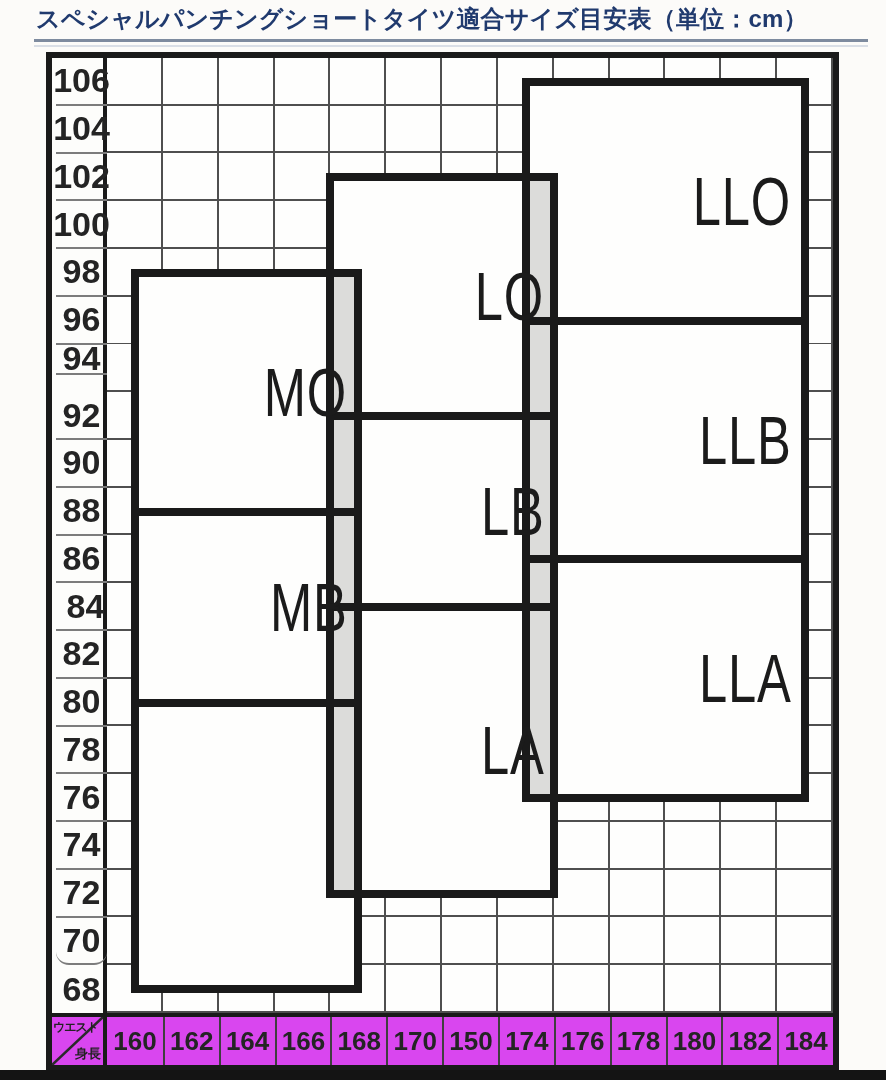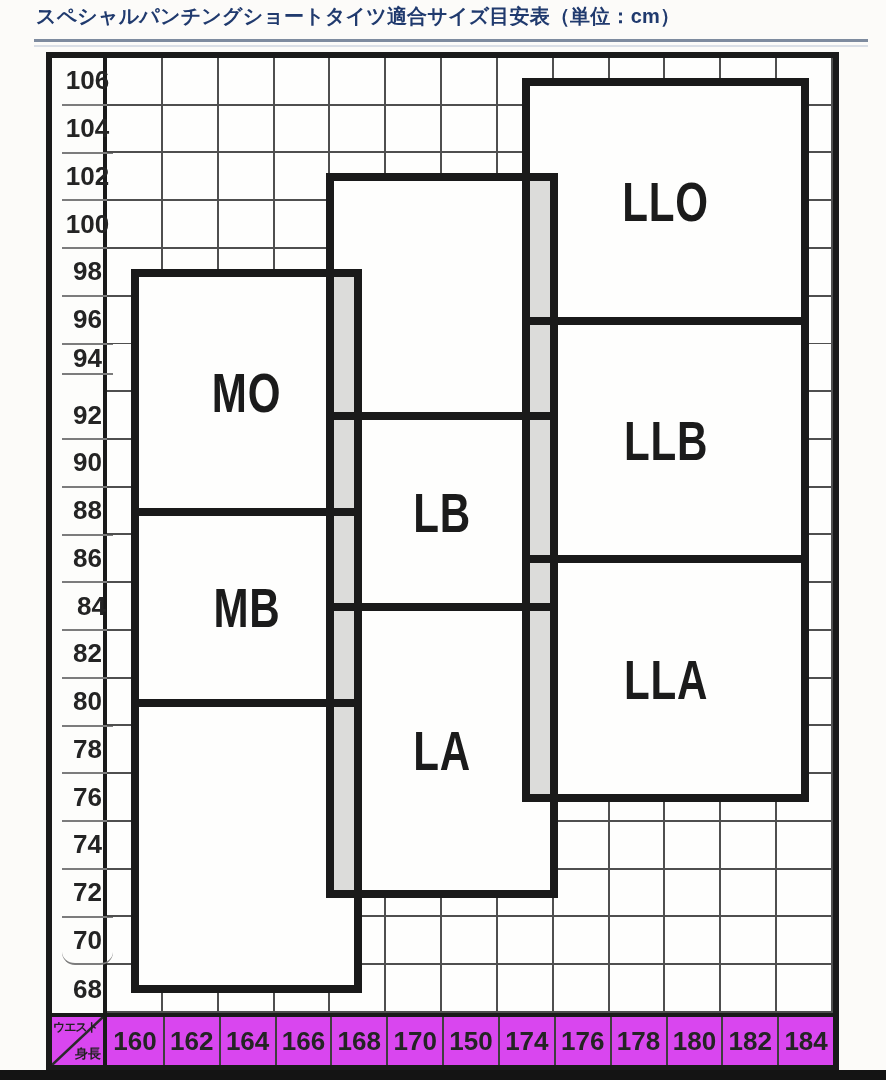--- a/index.html
+++ b/index.html
@@ -3,52 +3,52 @@
 <meta charset="utf-8">
 <style>
   html,body{margin:0;padding:0;}
   body{
     width:886px;height:1080px;position:relative;overflow:hidden;
     background:#fcfbf9;
     font-family:"Liberation Sans", sans-serif;
   }
   .title{
     position:absolute;left:36px;top:3px;
-    font-size:20px;font-weight:bold;color:#203a6e;
+    font-size:24px;font-weight:bold;color:#203a6e;
     letter-spacing:0.2px;white-space:nowrap;
   }
   .hr-dark{position:absolute;left:34px;top:39px;width:834px;height:3px;background:#7e8b9f;}
   .hr-light{position:absolute;left:34px;top:45px;width:834px;height:2px;background:#d9dee6;}
   .chart{
     position:absolute;left:46px;top:52px;width:793px;height:1019px;
     box-sizing:border-box;border:6px solid #1a1a1a;background:#fefefd;
   }
   .label-col{
     position:absolute;left:0;top:0;width:55px;height:955px;
     box-sizing:border-box;border-right:4px solid #1a1a1a;background:#fdfdfb;
   }
   .ylabel-cell{
-    position:absolute;left:10px;width:51px;box-sizing:border-box;
+    position:absolute;left:4px;width:51px;box-sizing:border-box;
     display:flex;align-items:center;justify-content:center;
-    font-size:26px;font-weight:bold;color:#242424;
+    font-size:34px;font-weight:bold;color:#242424;
     border-bottom:2px solid #7c7c7c;
   }
   .ylabel-cell.last{border-bottom:none;}
   .data-area{
     position:absolute;left:55px;top:0;width:726px;height:955px;
     background-image:
       repeating-linear-gradient(to right, transparent 0px, transparent 53.85px, #4f4f4f 53.85px, #4f4f4f 55.85px),
       repeating-linear-gradient(to bottom, transparent 0px, transparent 45.75px, #4f4f4f 45.75px, #4f4f4f 47.75px);
   }
   .box-fill{position:absolute;background:#fefefd;}
   .overlap-strip{position:absolute;background:#dcdcda;}
   .box-border{position:absolute;box-sizing:border-box;border:8px solid #1a1a1a;background:transparent;}
   .box-label{
-    position:absolute;display:flex;align-items:center;justify-content:center;
-    font-size:54px;font-weight:bold;color:#1b1b1b;letter-spacing:1px;
+    position:absolute;display:flex;align-items:center;justify-content:flex-end;
+    font-size:65px;font-weight:normal;color:#1b1b1b;letter-spacing:1px;
   }
   .box-label span{display:inline-block;transform:scaleX(0.78) scaleY(1.04);}
   .xlabel-row{
     position:absolute;left:0;top:955px;width:781px;height:52px;
     box-sizing:border-box;border-top:4px solid #1a1a1a;background:#d946ef;
   }
   .corner-cell{
     position:absolute;left:0;top:0;width:55px;height:48px;
     box-sizing:border-box;border-right:4px solid #1a1a1a;overflow:hidden;
   }
@@ -120,20 +120,23 @@
       <div class="box-border" style="left: 219.4px; top: 545.125px; width: 231.4px; height: 294.5px; border-color: rgb(26, 26, 26);"></div>
       <div class="box-border" style="left: 414.875px; top: 19.875px; width: 287.25px; height: 246.75px; border-color: rgb(26, 26, 26);"></div>
       <div class="box-border" style="left: 414.875px; top: 258.625px; width: 287.25px; height: 246.75px; border-color: rgb(26, 26, 26);"></div>
       <div class="box-border" style="left: 414.875px; top: 497.375px; width: 287.25px; height: 246.75px; border-color: rgb(26, 26, 26);"></div>
       <div class="box-label" style="left: 27.925px; top: 214.875px; width: 223.4px; height: 238.75px;">
         <span>MO</span>
       </div>
       <div class="box-label" style="left: 27.925px; top: 453.625px; width: 223.4px; height: 191px;">
         <span>MB</span>
       </div>
+      <div class="box-label" style="left: 223.4px; top: 119.375px; width: 223.4px; height: 238.75px;">
+        <span>LO</span>
+      </div>
       <div class="box-label" style="left: 223.4px; top: 358.125px; width: 223.4px; height: 191px;">
         <span>LB</span>
       </div>
       <div class="box-label" style="left: 223.4px; top: 549.125px; width: 223.4px; height: 286.5px;">
         <span>LA</span>
       </div>
       <div class="box-label" style="left: 418.875px; top: 23.875px; width: 279.25px; height: 238.75px;">
         <span>LLO</span>
       </div>
       <div class="box-label" style="left: 418.875px; top: 262.625px; width: 279.25px; height: 238.75px;">

